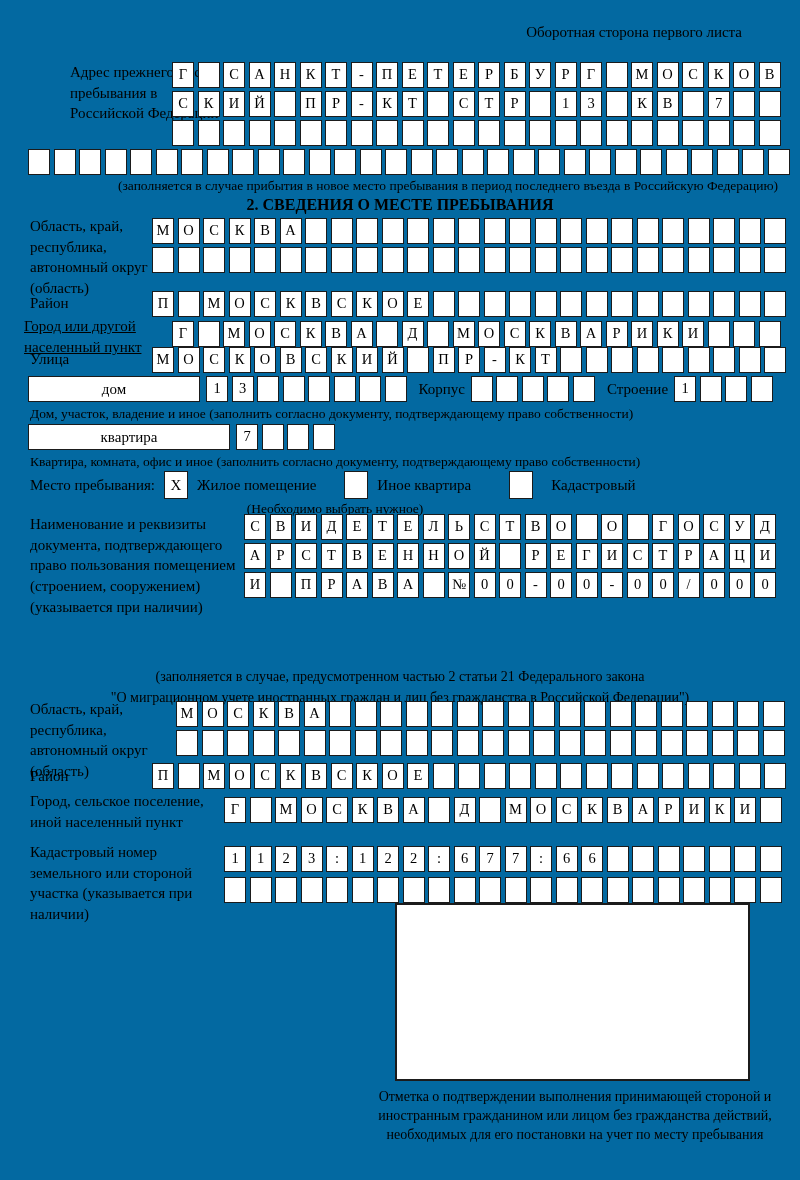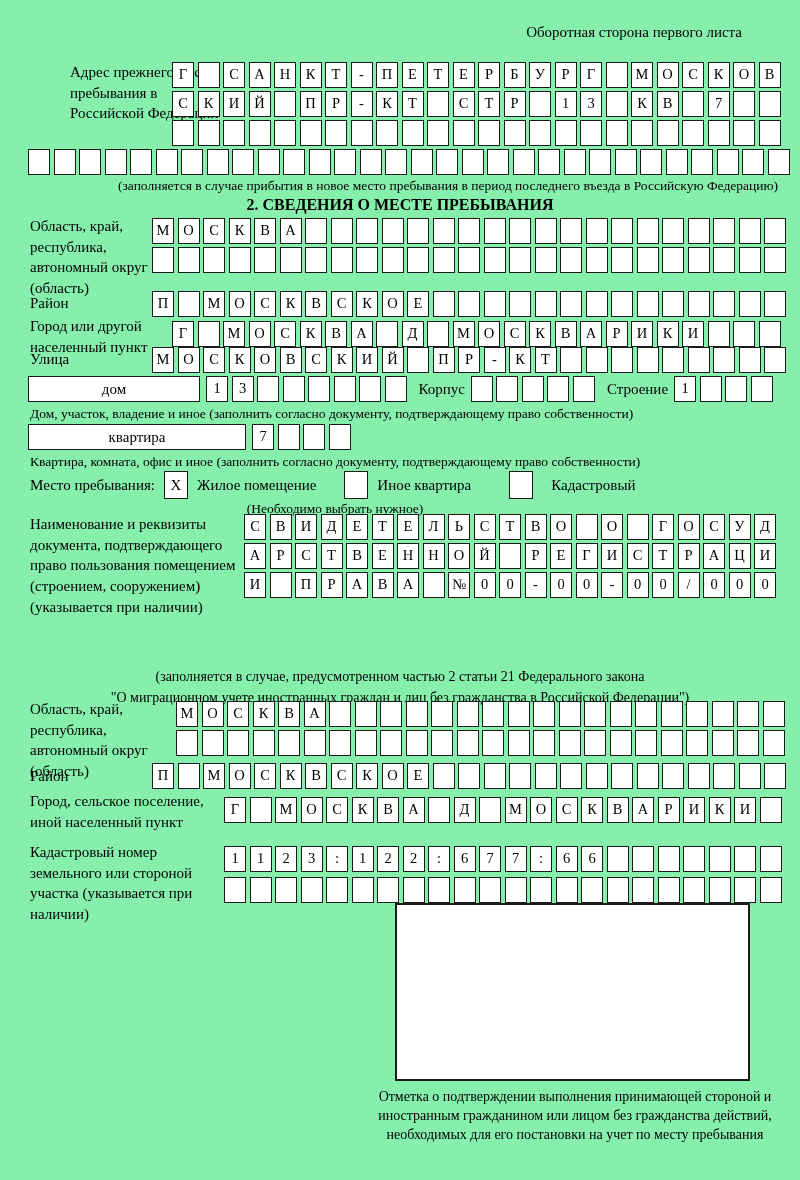--- a/index.html
+++ b/index.html
@@ -1,16 +1,16 @@
 <!DOCTYPE html>
 <html><head>
 <meta charset="utf-8">
 <style>
   html,body{margin:0;padding:0;background:#fff;}
-  .page{position:relative;width:800px;height:1180px;background:#86efac;
+  .page{position:relative;width:800px;height:1180px;background:#0369a1;
         font-family:"Liberation Serif", serif;color:#000;overflow:hidden;}
   .abs{position:absolute;}
   .lbl{font-size:15px;line-height:1.38;}
   .note{font-size:13.5px;line-height:1.35;}
   .ctr{text-align:center;width:100%;left:0;}
   .title{font-weight:bold;font-size:16px;}
   .boxrow{display:flex;gap:3.5px;}
   .stack .boxrow{margin-bottom:3px;}
   .cbox{box-sizing:border-box;flex:0 0 auto;width:22px;height:26px;border:1.5px solid #1b1b1b;
         text-align:center;line-height:23px;font-size:14.5px;background:#fff;}
@@ -225,21 +225,21 @@
       <span class="cbox"></span>
       <span class="cbox"></span>
       <span class="cbox"></span>
       <span class="cbox"></span>
       <span class="cbox"></span>
       <span class="cbox"></span>
       <span class="cbox"></span>
       <span class="cbox"></span>
     </div>
 
-  <div class="abs lbl" style="left:30px;top:316px;width:142px;">Город или другой населенный пункт</div>
+  <div class="abs lbl" style="left:24px;top:316px;width:142px;text-decoration:underline;">Город или другой населенный пункт</div>
   <div class="abs boxrow" style="left:172px;top:321px;">
       <span class="cbox">Г</span>
       <span class="cbox"></span>
       <span class="cbox">М</span>
       <span class="cbox">О</span>
       <span class="cbox">С</span>
       <span class="cbox">К</span>
       <span class="cbox">В</span>
       <span class="cbox">А</span>
       <span class="cbox"></span>
@@ -313,21 +313,21 @@
     <div class="boxrow">
         <span class="cbox">1</span>
         <span class="cbox"></span>
         <span class="cbox"></span>
         <span class="cbox"></span>
       </div>
   </div>
   <div class="abs note" style="left:30px;top:405px;">Дом, участок, владение и иное (заполнить согласно документу, подтверждающему право собственности)</div>
 
   <div class="abs inlrow" style="left:28px;top:424px;gap:6px;">
-    <div class="rect" style="width:218px;">квартира</div>
+    <div class="rect" style="width:202px;">квартира</div>
     <div class="boxrow">
         <span class="cbox">7</span>
         <span class="cbox"></span>
         <span class="cbox"></span>
         <span class="cbox"></span>
       </div>
   </div>
   <div class="abs note" style="left:30px;top:453px;">Квартира, комната, офис и иное (заполнить согласно документу, подтверждающему право собственности)</div>
 
   <div class="abs inlrow" style="left:30px;top:471px;">

